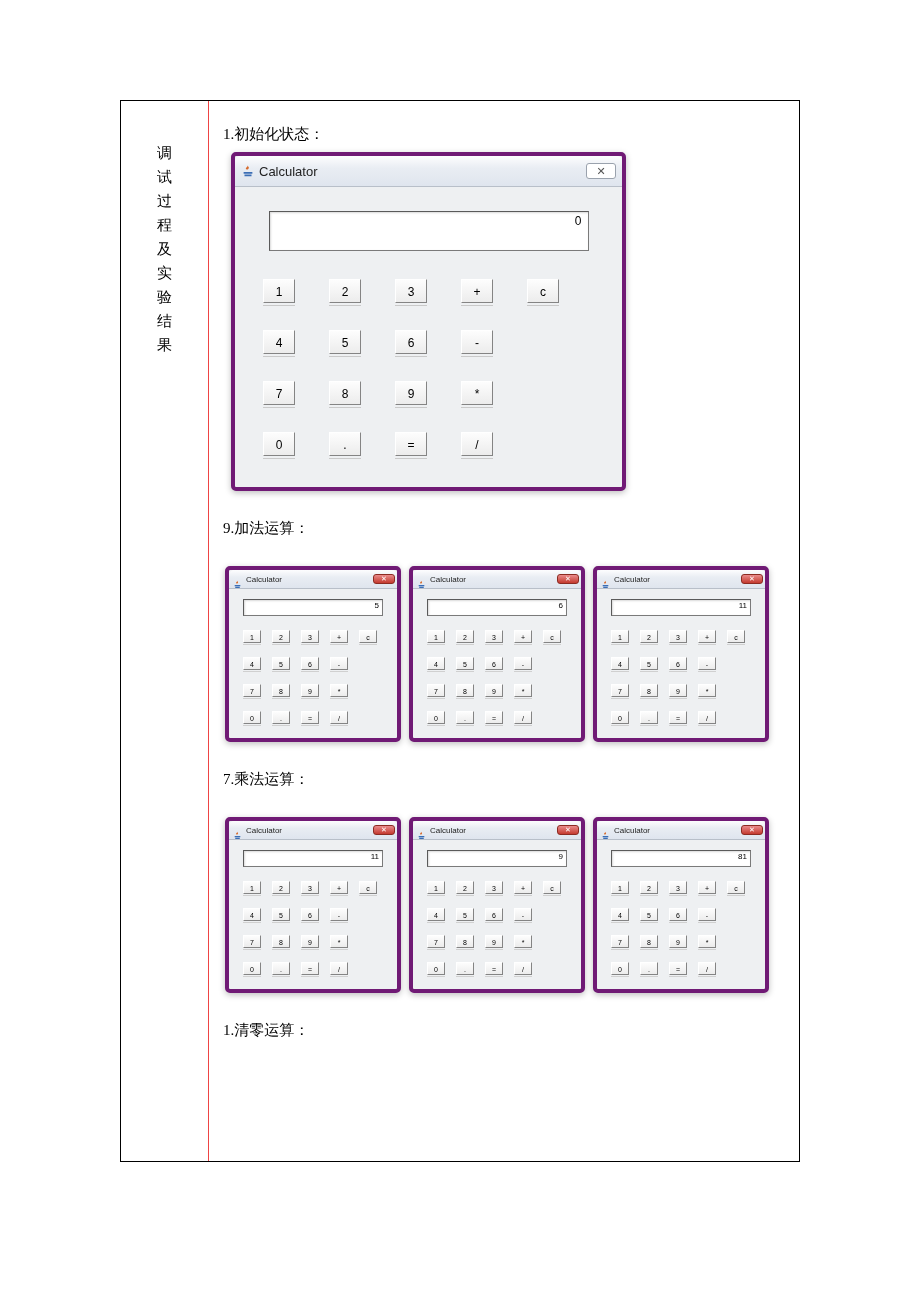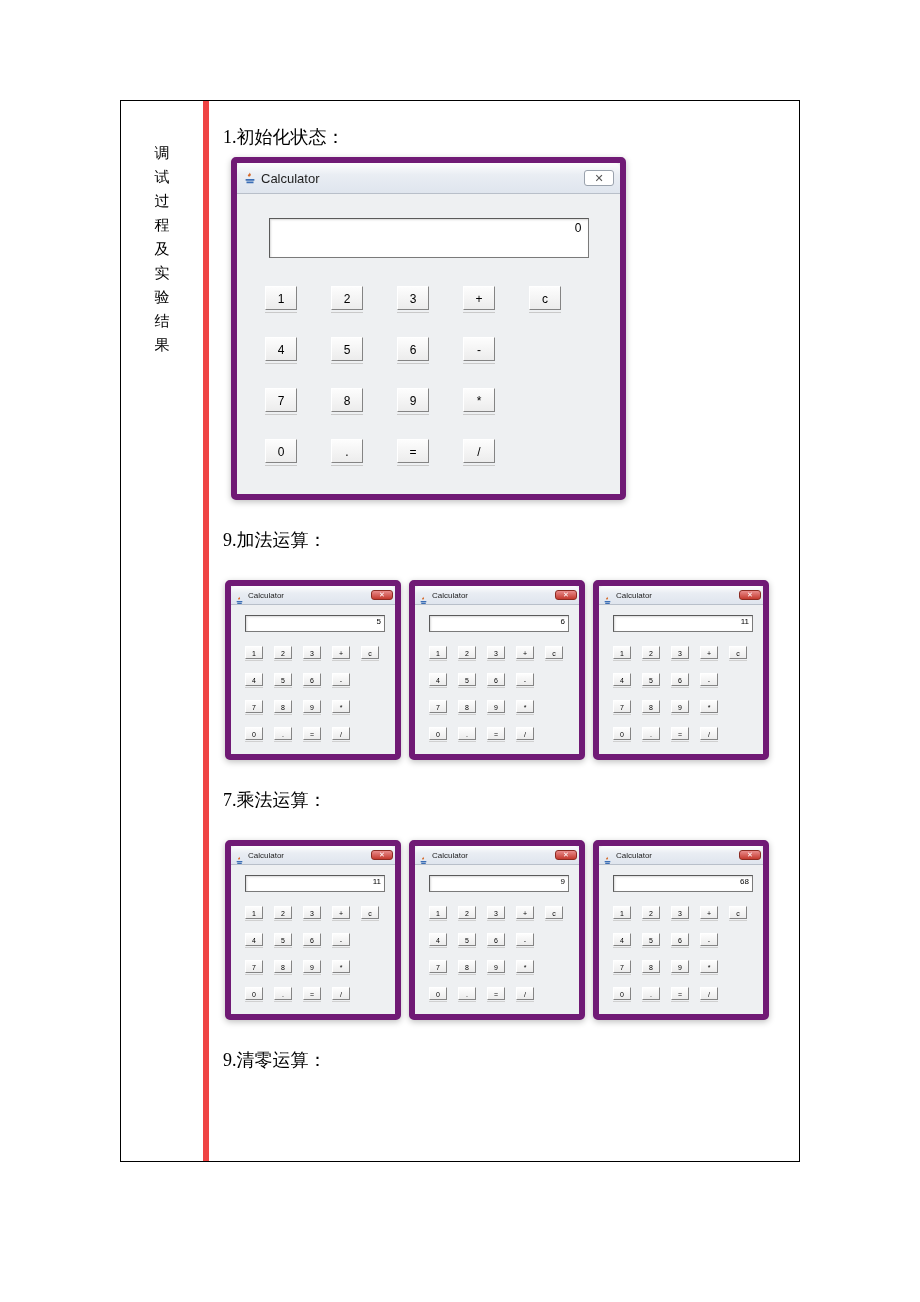--- a/index.html
+++ b/index.html
@@ -20,49 +20,49 @@
       padding-right: 120px;
       padding-bottom: 40px;
     }
     .doc-frame {
       border: 1px solid #000;
       display: flex;
       min-height: 1060px;
     }
     .doc-left {
       width: 88px;
-      border-right: 6px solid #ef4444;
+      border-right: 1px solid #ef4444;
       box-sizing: border-box;
       padding-top: 40px;
       text-align: center;
     }
     .doc-left .vert {
       display: inline-block;
       width: 1em;
       line-height: 1.6;
     }
     .doc-right {
       flex: 1;
       box-sizing: border-box;
       padding: 18px 14px 18px 14px;
     }
     .section-label {
-      font-size: 18px;
+      font-size: 15px;
       margin: 6px 0 8px 0;
     }
     .sep-gap {
       height: 22px;
     }
 
     
     .calc-win {
       display: inline-block;
       vertical-align: top;
       background: #eef0f2;
-      border: 6px solid #701a75;
+      border: 4px solid #701a75;
       border-radius: 5px;
       box-shadow: 0 2px 6px rgba(0,0,0,.25);
       position: relative;
       box-sizing: border-box;
       font-family: "Tahoma", "Segoe UI", Arial, sans-serif;
     }
     .calc-titlebar {
       display: flex;
       align-items: center;
       justify-content: space-between;
@@ -448,21 +448,21 @@
             <div class="calc-title-left">
               <span class="calc-icon"><svg viewBox="0 0 16 16">
                     <path fill="#d66a2b" d="M7 1c2 2-3 3-1 5 1 1 3 0 3-2 0-1-2-2-2-3z"></path>
                     <path fill="#3b6eb5" d="M3 9h10v2H3zM4 12h8v2H4z"></path>
                   </svg></span>
               <span class="calc-title">Calculator</span>
             </div>
             <button class="close-btn close-red">✕</button>
           </div>
           <div class="calc-body">
-            <div class="display">68</div>
+            <div class="display">81</div>
             <div class="row">
               <span class="cell-wrap"><button class="btn">1</button></span>
               <span class="cell-wrap"><button class="btn">2</button></span>
               <span class="cell-wrap"><button class="btn">3</button></span>
               <span class="cell-wrap"><button class="btn">+</button></span>
               <span class="cell-wrap"><button class="btn">c</button></span>
             </div>
             <div class="row">
               <span class="cell-wrap"><button class="btn">4</button></span>
               <span class="cell-wrap"><button class="btn">5</button></span>
@@ -482,17 +482,17 @@
               <span class="cell-wrap"><button class="btn">/</button></span>
             </div>
           </div>
         </div>
 
       </div>
 
       <div class="sep-gap"></div>
 
       
-      <div class="section-label">9.清零运算：</div>
+      <div class="section-label">1.清零运算：</div>
 
     </div>
   </div>
 </div>
 
 </body></html>

